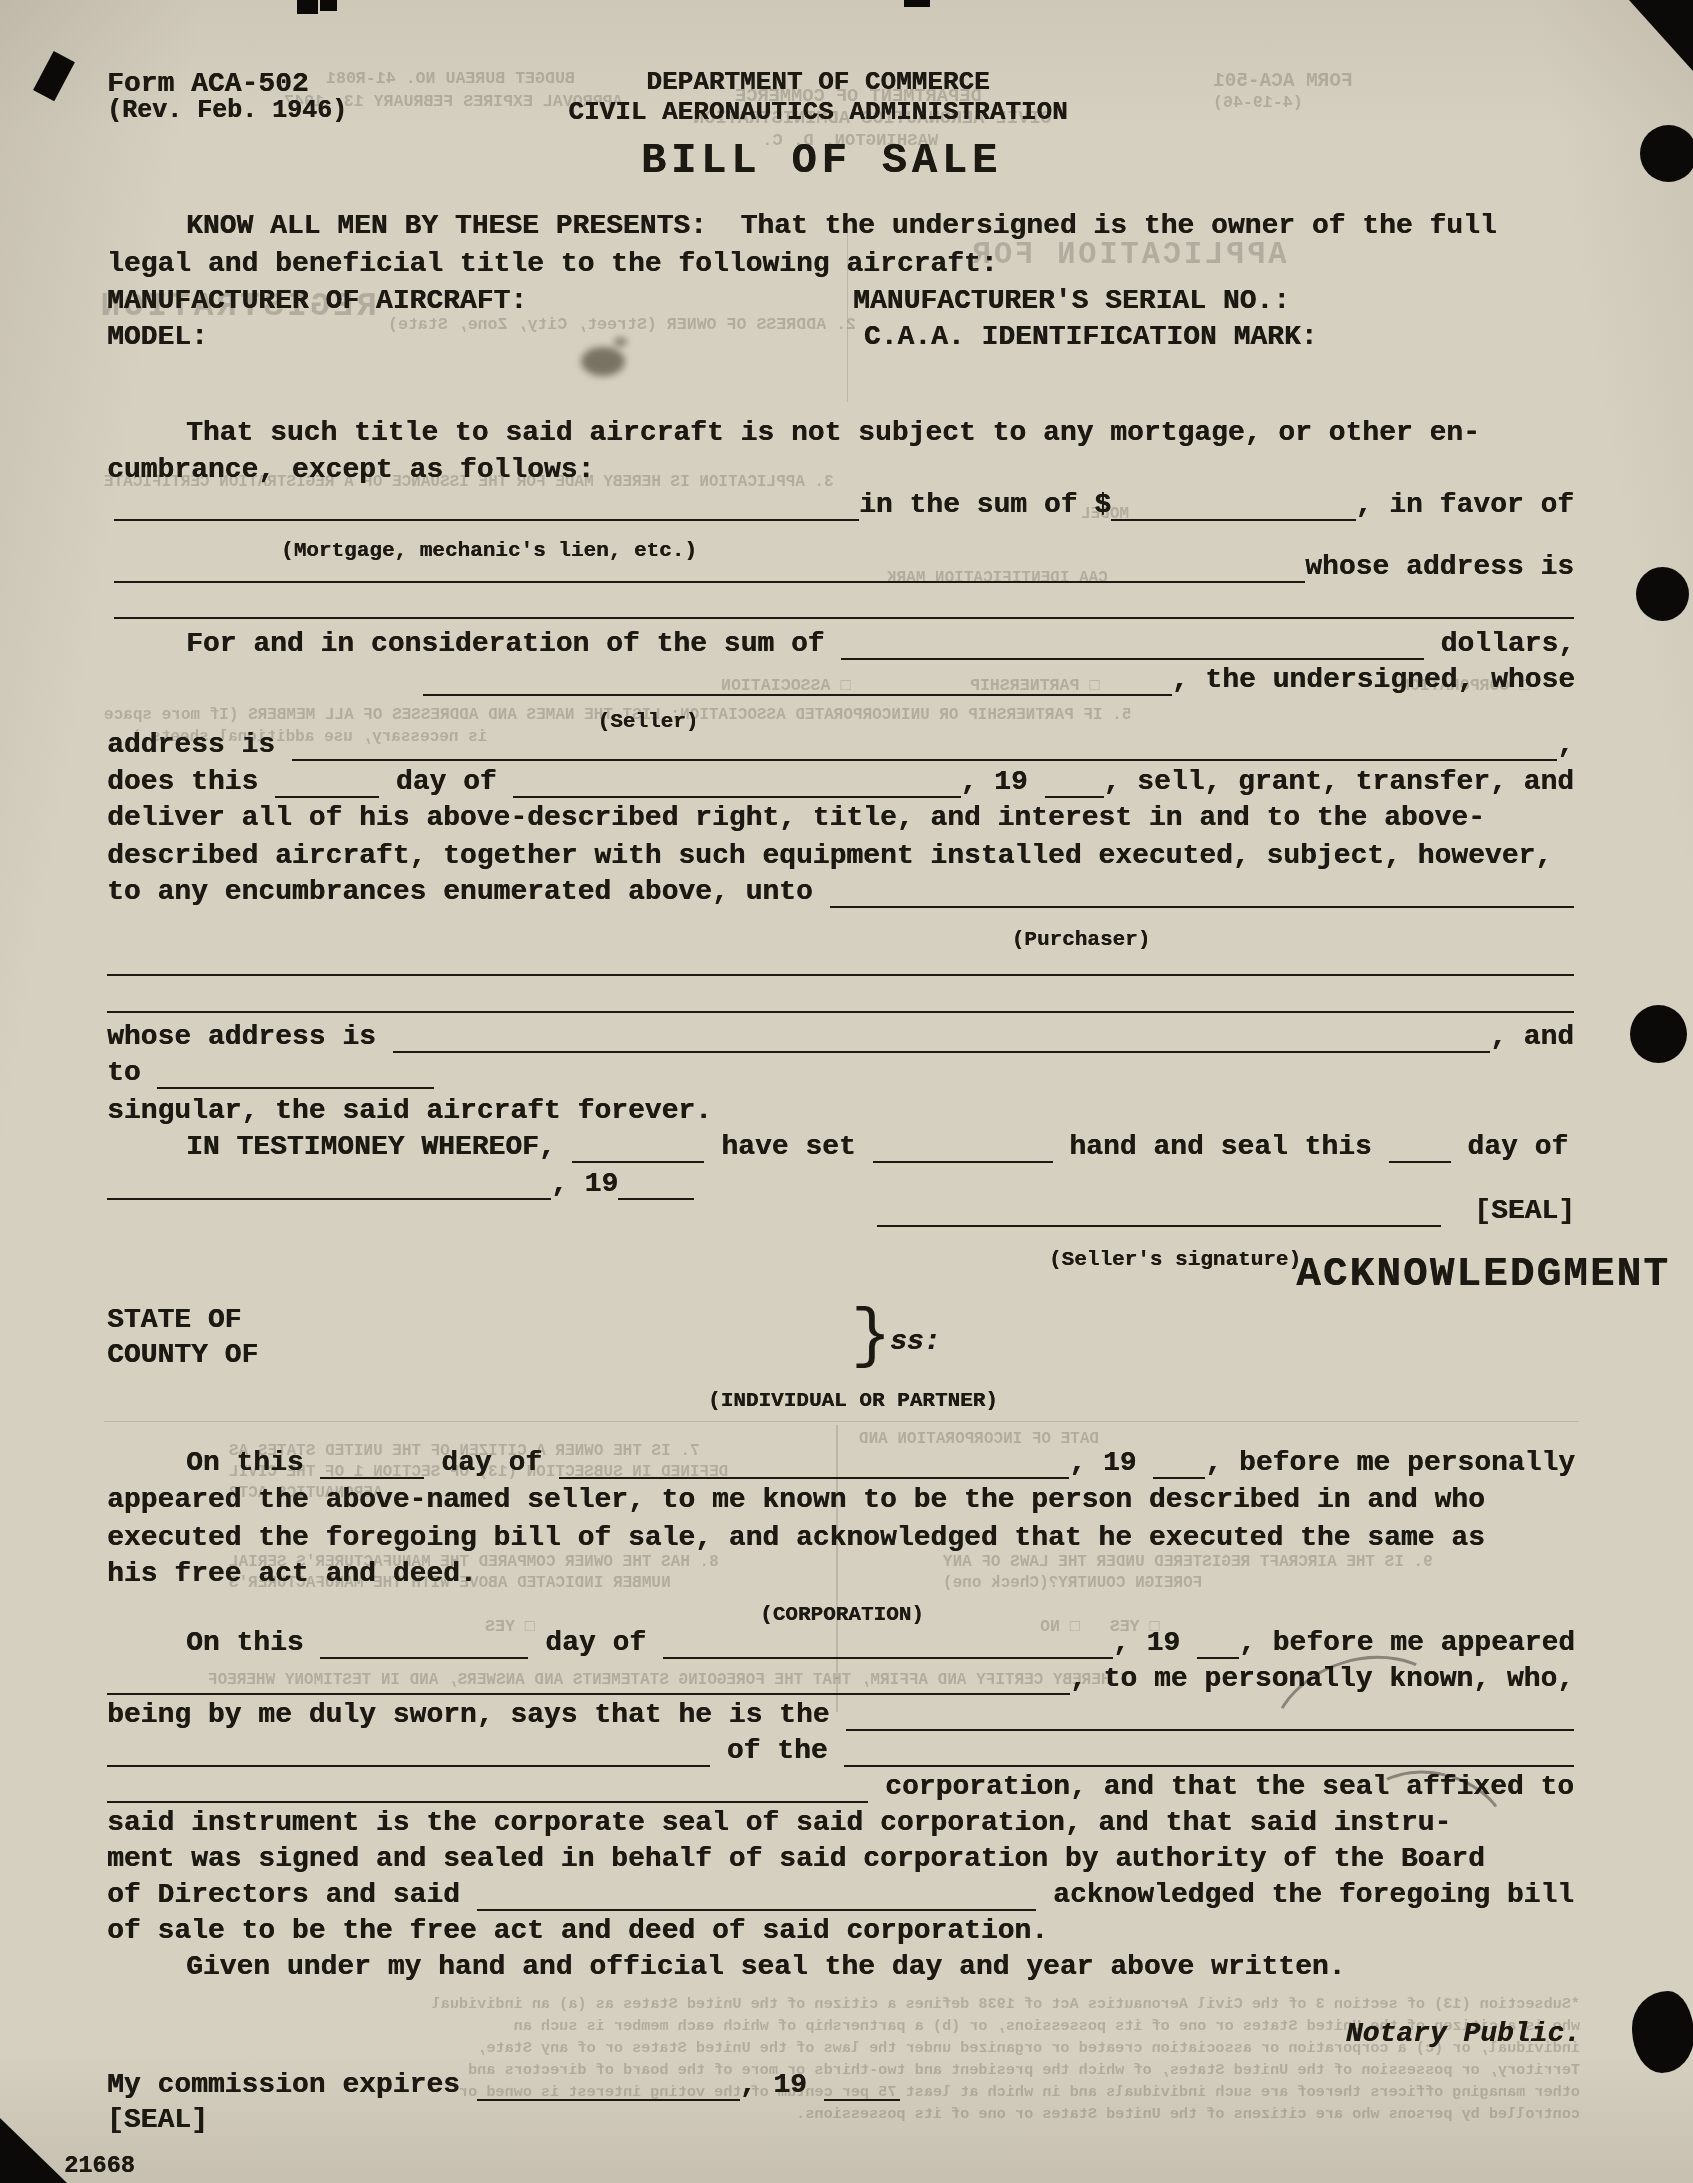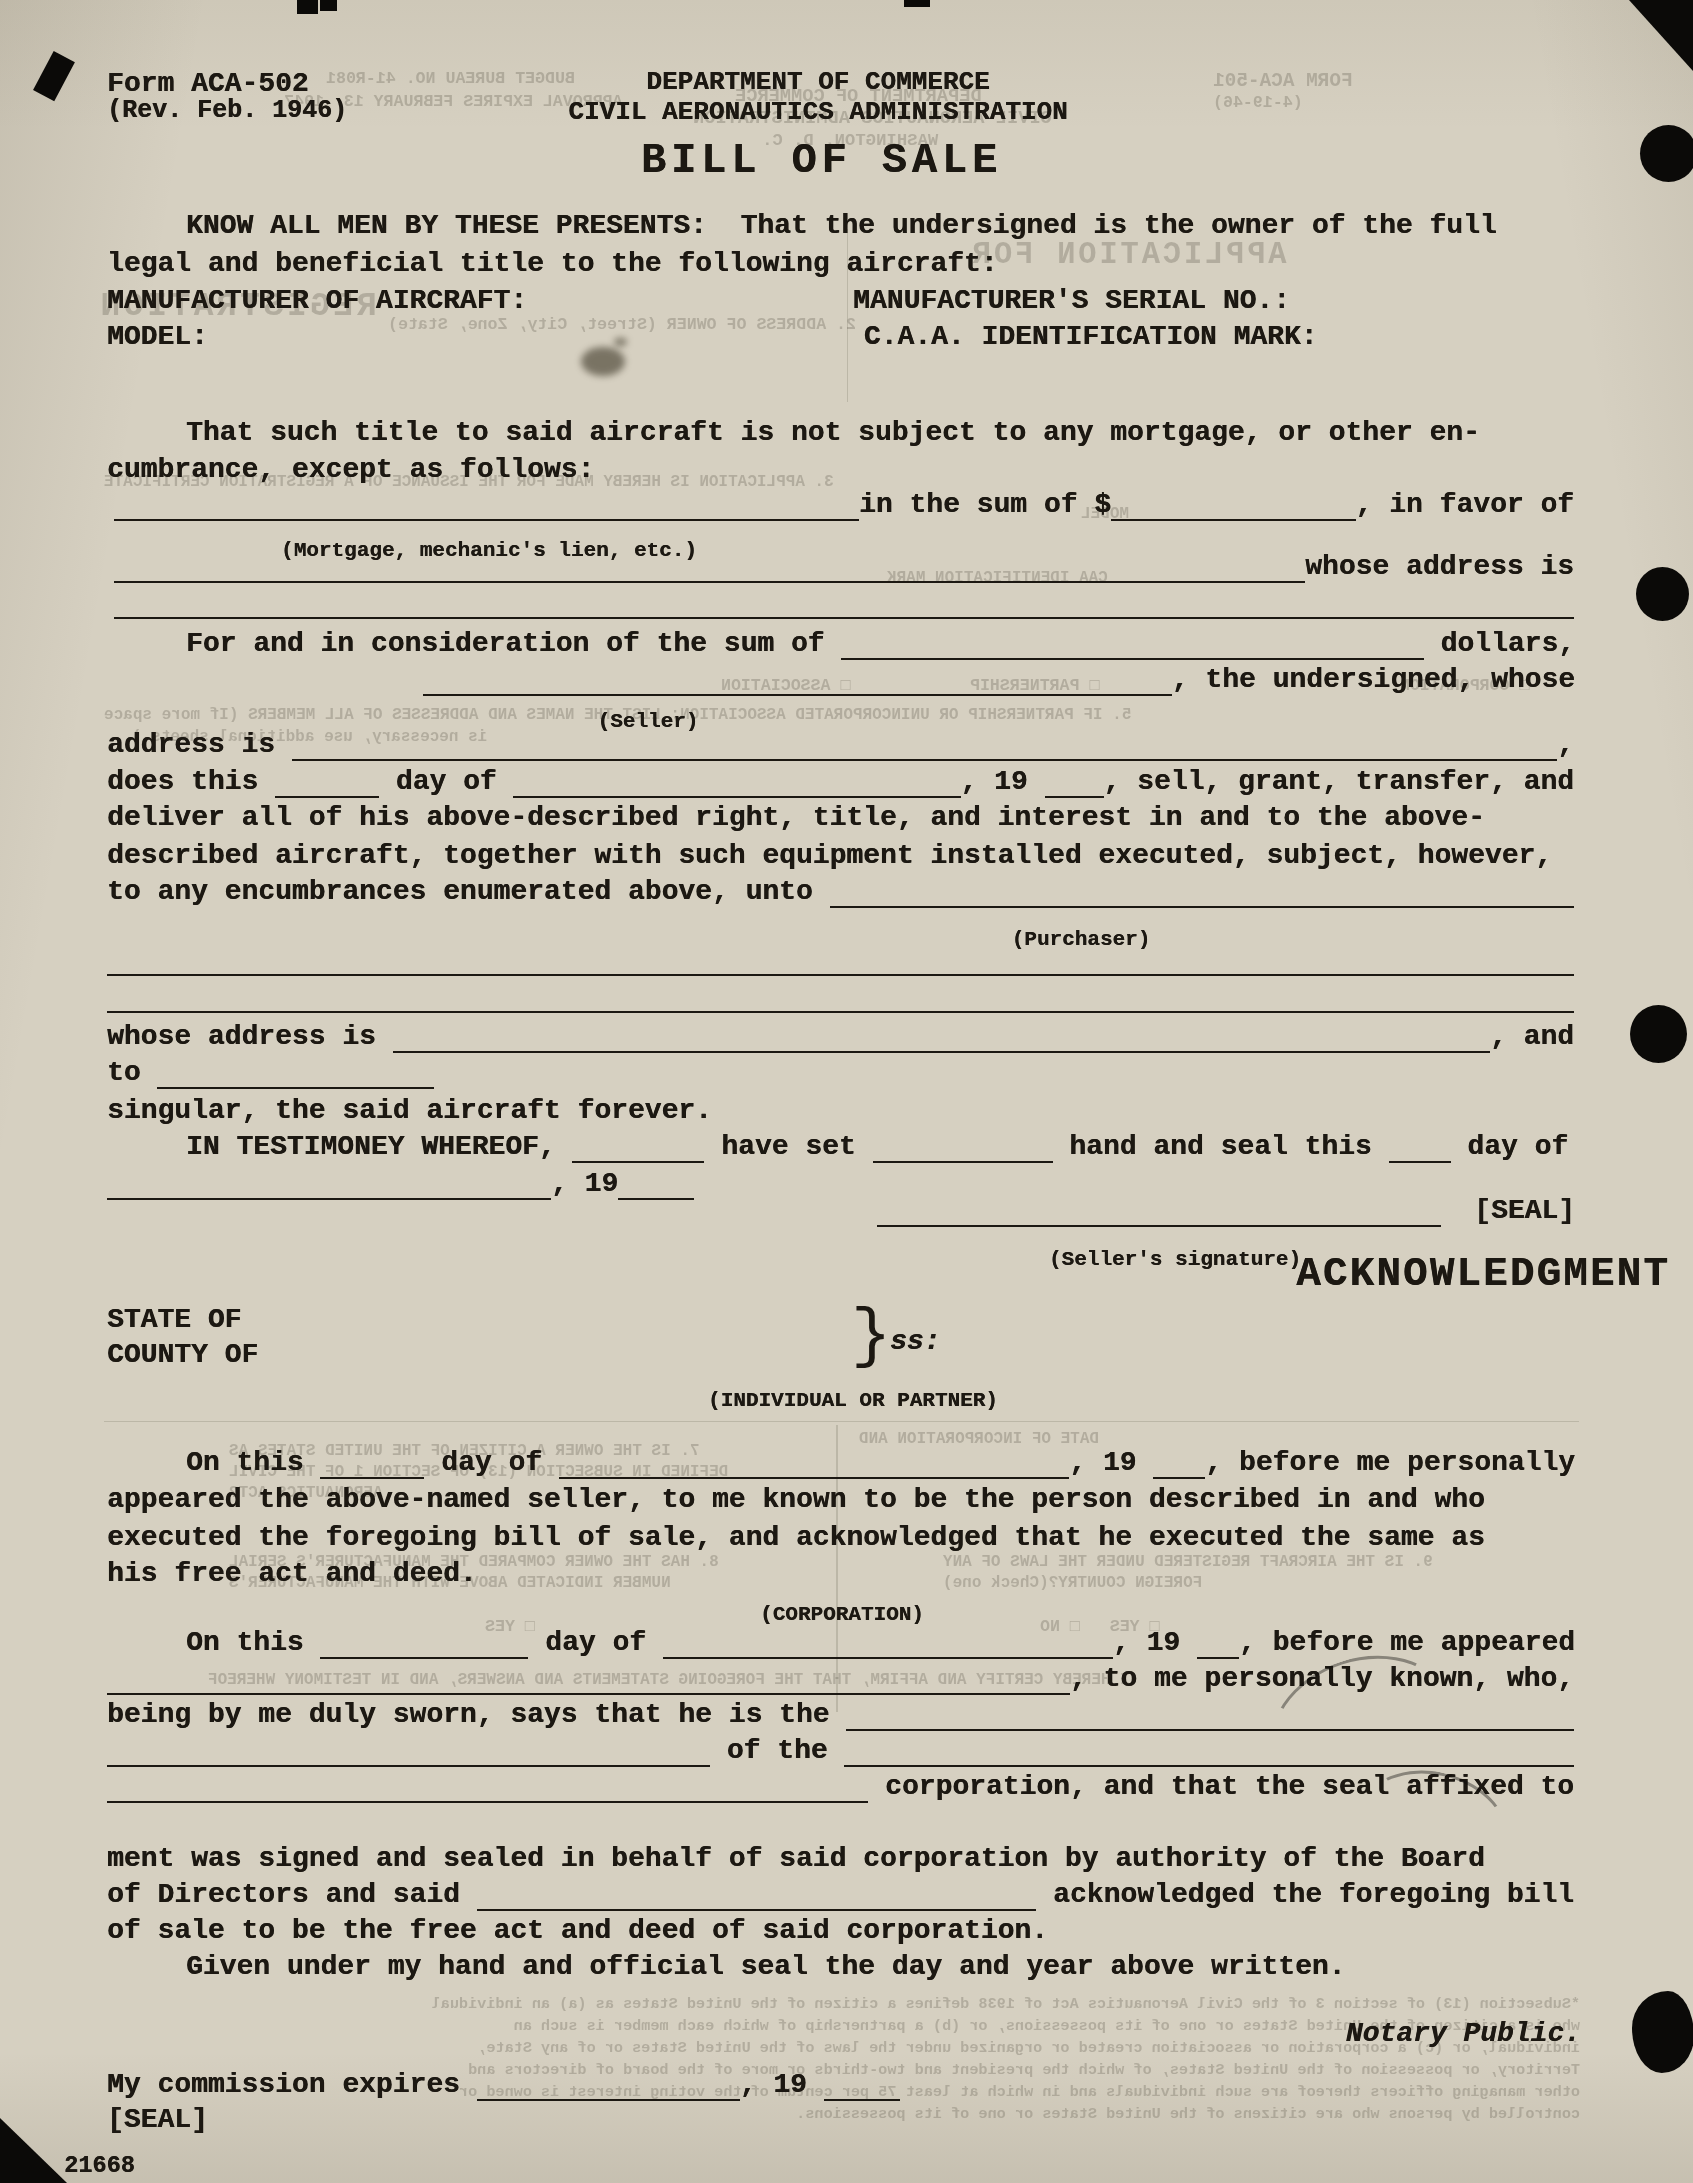--- a/index.html
+++ b/index.html
@@ -147,20 +147,21 @@
       <div class="line" style="font-size: 28px; top: 1446px; height: 33px; left: 186px; width: 1389px;"><span class="seg">On this </span><span class="blank" style="flex: 0 0 104px;"></span><span class="seg"> day of </span><span class="blank" style="flex: 1 1 28px;"></span><span class="seg">, 19 </span><span class="blank" style="flex: 0 0 52px;"></span><span class="seg">, before me personally</span></div>
       <div class="line" style="font-size: 28px; top: 1483px; height: 33px; left: 107px;"><span class="seg">appeared the above-named seller, to me known to be the person described in and who</span></div>
       <div class="line" style="font-size: 28px; top: 1521px; height: 33px; left: 107px;"><span class="seg">executed the foregoing bill of sale, and acknowledged that he executed the same as</span></div>
       <div class="line" style="font-size: 28px; top: 1557px; height: 33px; left: 107px;"><span class="seg">his free act and deed.</span></div>
       <div class="line caption" style="font-size: 23px; top: 1600px; height: 27px; left: 634px; width: 416px; justify-content: center;"><span class="seg">(CORPORATION)</span></div>
       <div class="line" style="font-size: 28px; top: 1626px; height: 33px; left: 186px; width: 1389px;"><span class="seg">On this </span><span class="blank" style="flex: 0 0 208px;"></span><span class="seg"> day of </span><span class="blank" style="flex: 1 1 28px;"></span><span class="seg">, 19 </span><span class="blank" style="flex: 0 0 42px;"></span><span class="seg">, before me appeared</span></div>
       <div class="line" style="font-size: 28px; top: 1662px; height: 33px; left: 107px; width: 1467px;"><span class="blank" style="flex: 1 1 28px;"></span><span class="seg">, to me personally known, who,</span></div>
       <div class="line" style="font-size: 28px; top: 1698px; height: 33px; left: 107px; width: 1467px;"><span class="seg">being by me duly sworn, says that he is the </span><span class="blank" style="flex: 1 1 28px;"></span></div>
       <div class="line" style="font-size: 28px; top: 1734px; height: 33px; left: 107px; width: 1467px;"><span class="blank" style="flex: 0 0 603px;"></span><span class="seg"> of the </span><span class="blank" style="flex: 1 1 28px;"></span></div>
       <div class="line" style="font-size: 28px; top: 1770px; height: 33px; left: 107px; width: 1467px;"><span class="blank" style="flex: 1 1 28px;"></span><span class="seg"> corporation, and that the seal affixed to</span></div>
+      <div class="line" style="font-size: 28px; top: 1806px; height: 33px; left: 107px;"><span class="seg">said instrument is the corporate seal of said corporation, and that said instru-</span></div>
       <div class="line" style="font-size: 28px; top: 1842px; height: 33px; left: 107px;"><span class="seg">ment was signed and sealed in behalf of said corporation by authority of the Board</span></div>
       <div class="line" style="font-size: 28px; top: 1878px; height: 33px; left: 107px; width: 1467px;"><span class="seg">of Directors and said </span><span class="blank" style="flex: 1 1 28px;"></span><span class="seg"> acknowledged the foregoing bill</span></div>
       <div class="line" style="font-size: 28px; top: 1914px; height: 33px; left: 107px;"><span class="seg">of sale to be the free act and deed of said corporation.</span></div>
       <div class="line" style="font-size: 28px; top: 1950px; height: 33px; left: 186px;"><span class="seg">Given under my hand and official seal the day and year above written.</span></div>
       <div class="line notary" style="font-size: 28px; top: 2017px; height: 33px; left: 1248px; width: 333px; justify-content: flex-end;"><span class="seg">Notary Public.</span></div>
       <div class="line" style="font-size: 28px; top: 2068px; height: 33px; left: 107px;"><span class="seg">My commission expires </span><span class="blank" style="flex: 0 0 263px;"></span><span class="seg">, 19 </span><span class="blank" style="flex: 0 0 76px;"></span></div>
       <div class="line" style="font-size: 28px; top: 2103px; height: 33px; left: 107px;"><span class="seg">[SEAL]</span></div>
       <div class="line" style="font-size: 23.6px; top: 2151px; height: 28px; left: 64px;"><span class="seg">21668</span></div>
     </div>
   <div id="artifact-layer">

